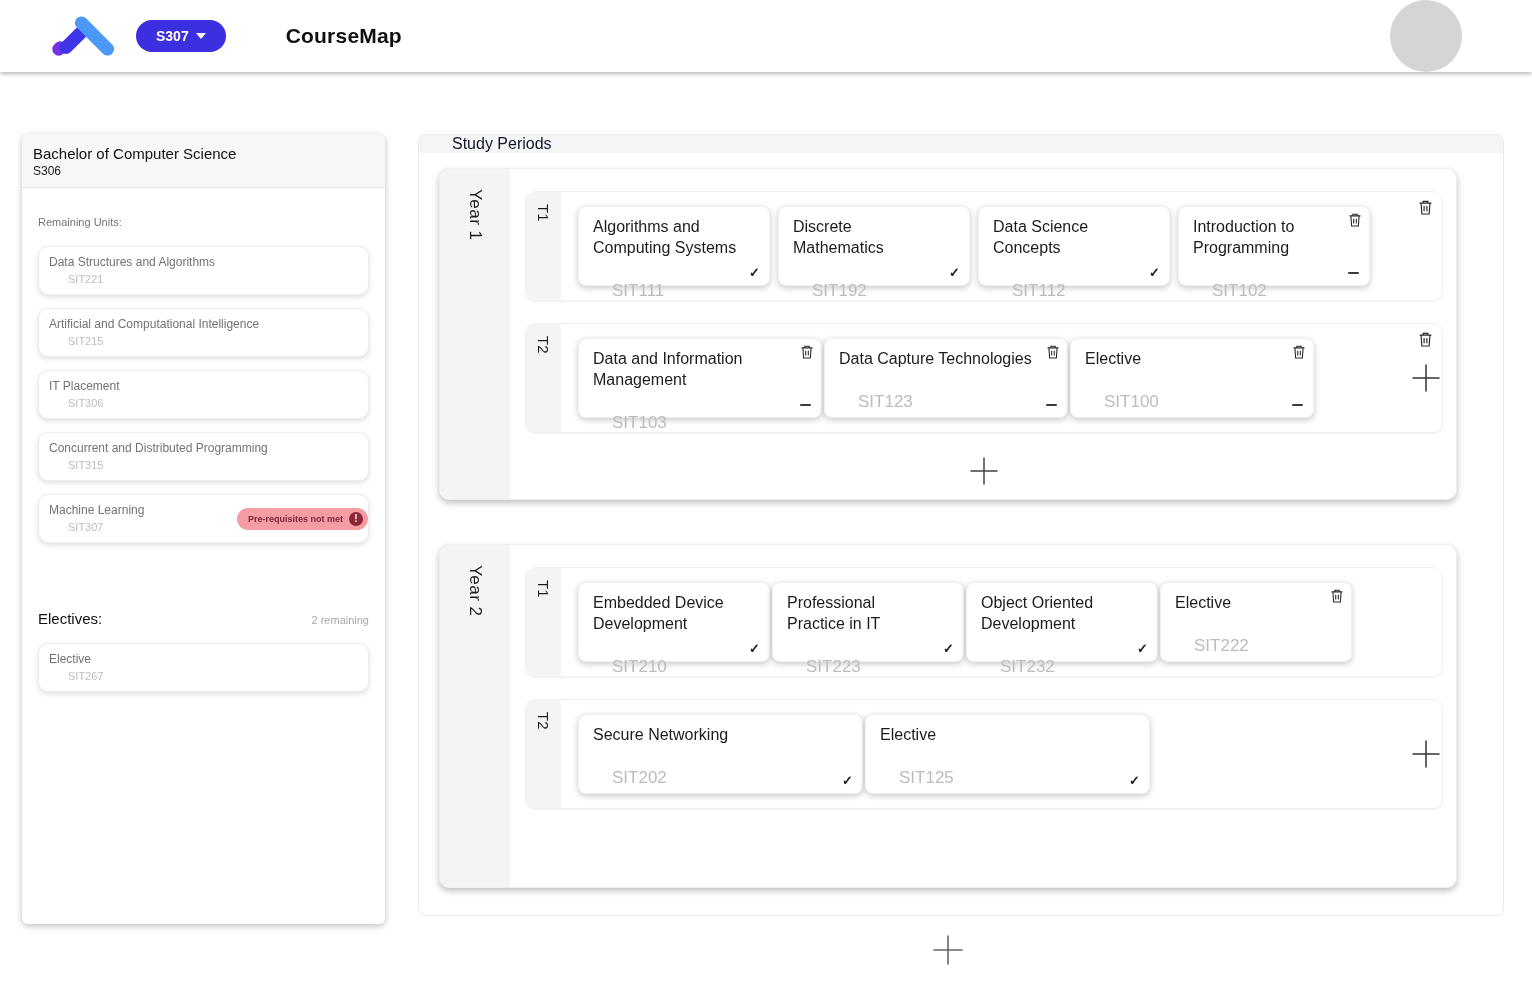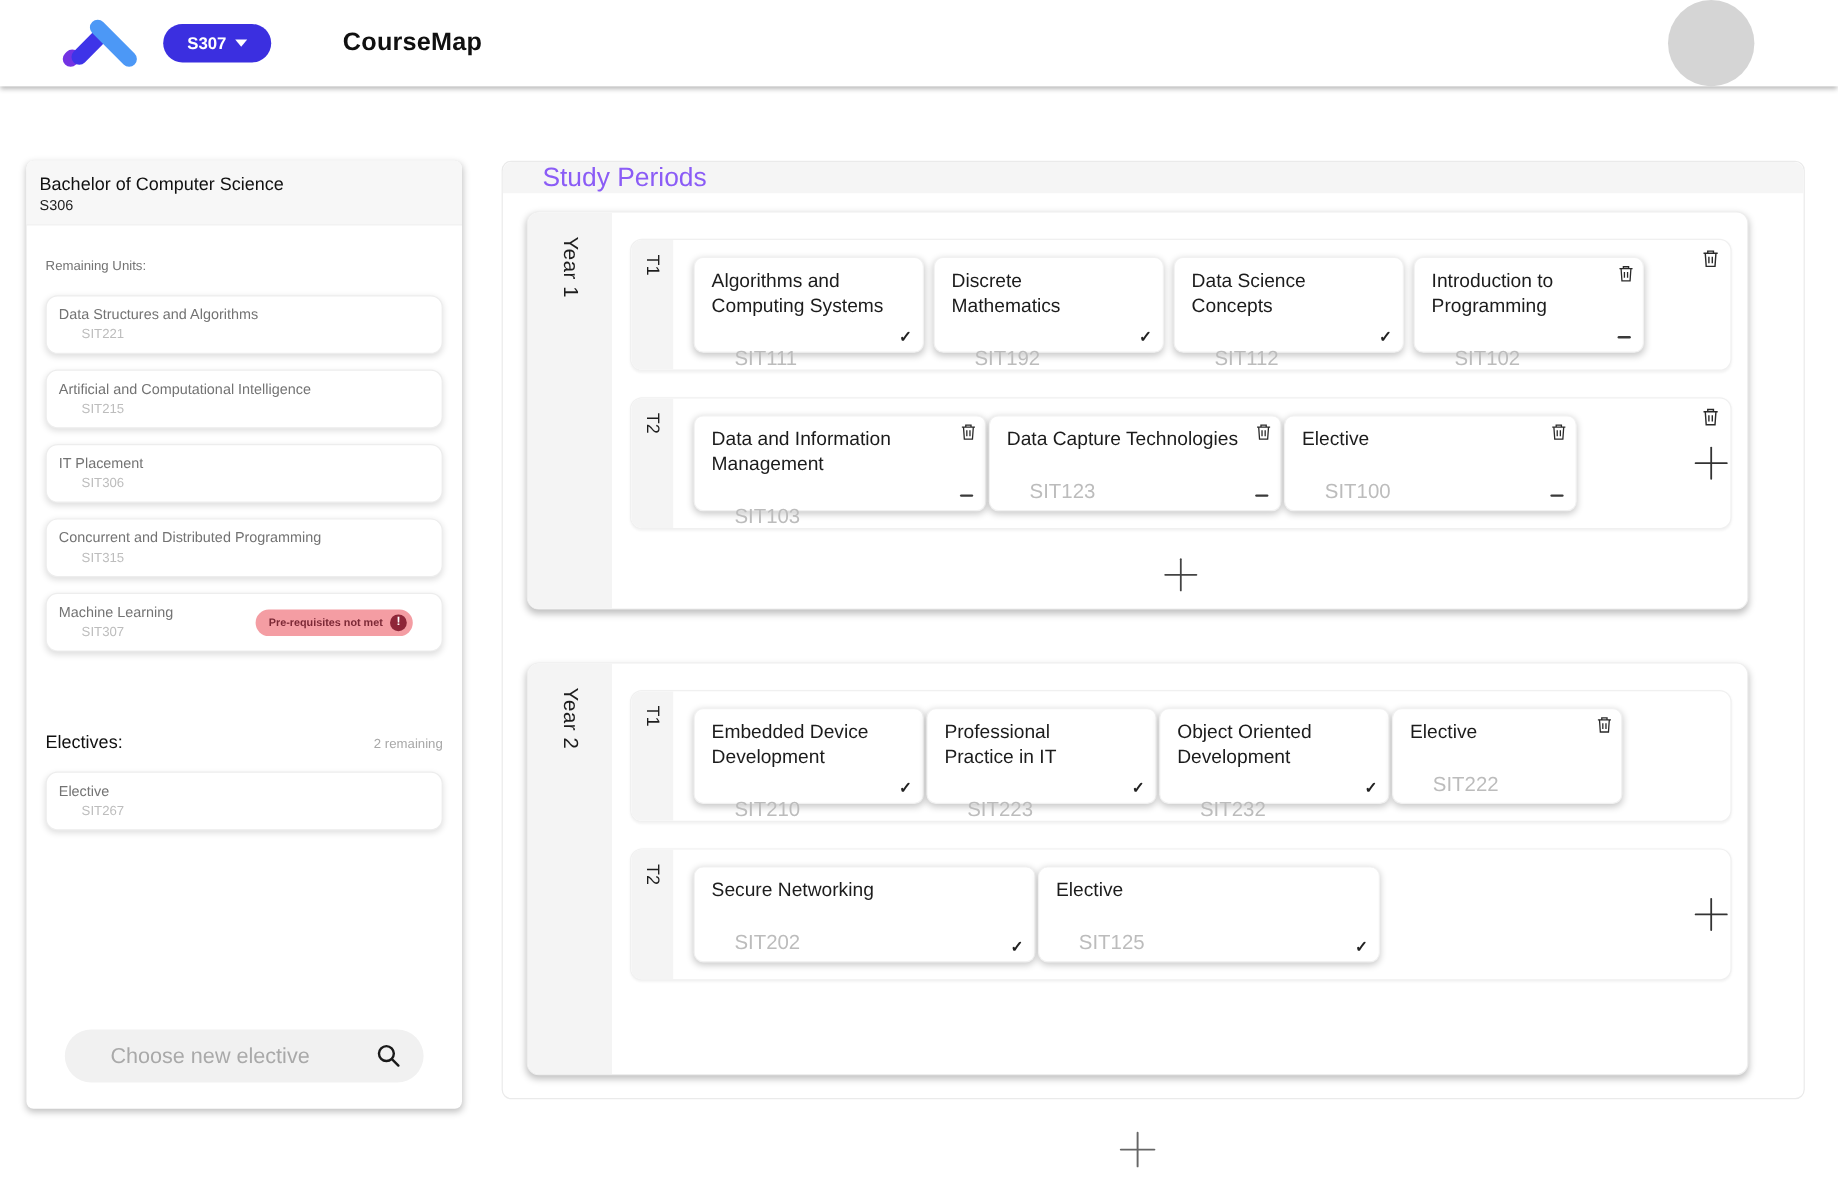--- a/index.html
+++ b/index.html
@@ -30,41 +30,41 @@
   .side-head { background:#f7f7f7; border-bottom:1px solid #e6e6e6; border-radius:6px 6px 0 0;
                padding:11px 11px 9px; }
   .side-course-title { font-size:15px; color:#111; }
   .side-course-code  { font-size:12px; color:#222; margin-top:2px; }
   .side-section-label { font-size:11px; color:#737373; padding:0 16px; margin-top:28px; margin-bottom:18px; }
   .unit-card { position:relative; margin:0 16px 13px; background:#fff; border:1px solid #ededed;
                border-radius:10px; box-shadow:0 2px 5px rgba(0,0,0,.13); min-height:46px;
                padding:8px 10px 9px; cursor:grab; }
   .unit-name { font-size:12px; color:#737373; }
   .unit-code { font-size:11px; color:#bdbdbd; margin:4px 0 0 19px; }
-  .prereq-badge { position:absolute; right:24px; top:50%; transform:translateY(-50%);
+  .prereq-badge { position:absolute; right:0; top:50%; transform:translateY(-50%);
                   display:flex; align-items:center; gap:6px; background:#f49da3; border-radius:12px;
                   padding:4px 5px 4px 11px; }
   .prereq-badge .txt { font-size:9px; font-weight:600; color:#7c2936; white-space:nowrap; }
   .prereq-badge .bang { width:14px; height:14px; border-radius:50%; background:#8e2638; color:#fff;
                         font-size:10px; font-weight:bold; display:flex; align-items:center; justify-content:center; }
   .electives-row { display:flex; align-items:baseline; justify-content:space-between;
                    padding:0 16px; margin-top:54px; margin-bottom:16px; }
   .electives-row .lbl { font-size:15px; color:#101010; }
   .electives-row .cnt { font-size:11px; color:#a8a8a8; }
   .search-wrap { margin-top:auto; margin-bottom:22px; padding:0 32px; position:relative; }
   .search-input { width:100%; height:44px; border:none; outline:none; background:#f1f1f1; border-radius:22px;
                   font-family:inherit; font-size:18px; color:#555; padding:0 52px 0 38px; }
   .search-input::placeholder { color:#a9a9a9; }
   .search-icon { position:absolute; right:50px; top:11px; }
 
   
   .main-panel { flex:1; margin-left:33px; background:#fff; border:1px solid #eaeaea; border-radius:8px;
                 height:782px; display:flex; flex-direction:column; }
   .main-head { background:#f5f5f5; border-radius:8px 8px 0 0; height:55px; display:flex; align-items:center;
-               padding-left:33px; font-size:22px; color:#8b5cf6;text-align:center; }
+               padding-left:33px; font-size:16px; color:#0f172a;text-align:center; }
   .main-body { padding:15px 0 0 20px; }
 
   .year { width:1018px; background:#fff; border:1px solid #eeeeee; border-radius:10px;
           box-shadow:0 3px 6px rgba(0,0,0,.25); display:flex; margin-bottom:44px; overflow:hidden; }
   .year-strip { width:70px; background:#f4f4f4; display:flex; justify-content:center; padding-top:20px; }
   .year-label { writing-mode:vertical-rl; font-size:17px; color:#1d1d1d; letter-spacing:.5px; }
   .year-content { flex:1; padding:22px 13px 6px 15px; }
   .y1 .year-content { padding-bottom:56px; }
 
   .period { position:relative; display:flex; border:1px solid #f0f0f0; border-radius:10px; overflow:hidden;
@@ -154,29 +154,20 @@
       <span class="cnt">2 remaining</span>
     </div>
     <div id="electives-list">
         <div class="unit-card">
     <div class="unit-name">Elective</div>
     <div class="unit-code">SIT267</div>
 
   </div>
       </div>
 
-    <div class="search-wrap">
-      <input class="search-input" type="text" placeholder="Choose new elective" style="">
-      <span class="search-icon">
-        <svg width="22" height="22" viewBox="0 0 22 22" fill="none" stroke="#1a1a1a" stroke-width="2" stroke-linecap="round">
-          <circle cx="9" cy="9" r="6.2"></circle>
-            <line x1="13.8" y1="13.8" x2="19" y2="19"></line>
-        </svg>
-      </span>
-    </div>
   </aside>
 
   <main class="main-panel">
     <div class="main-head">Study Periods</div>
     <div class="main-body">
       <div id="years">
           <section class="year y0">
     <div class="year-strip">
       <span class="year-label">Year 1</span>
     </div>

